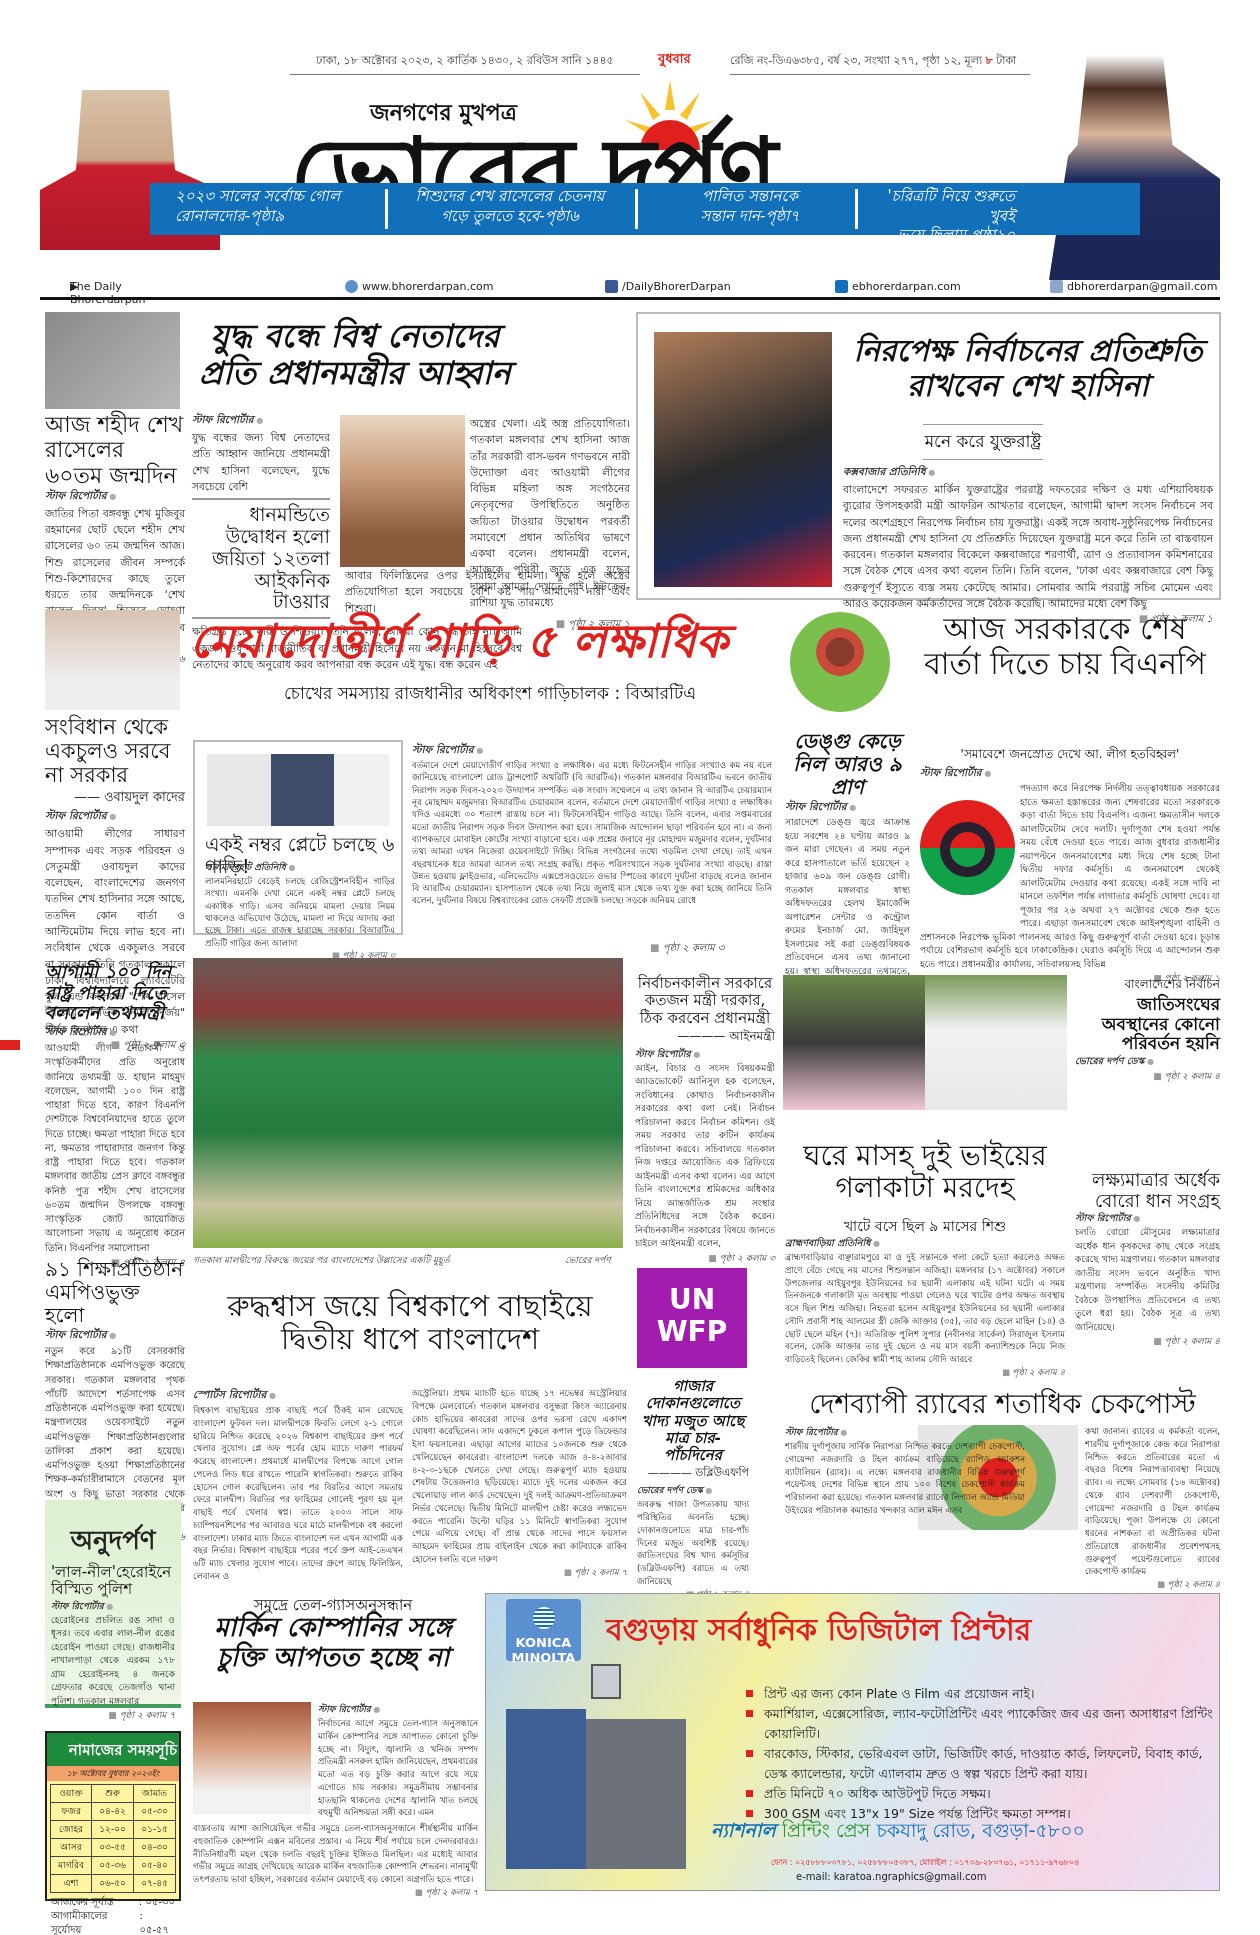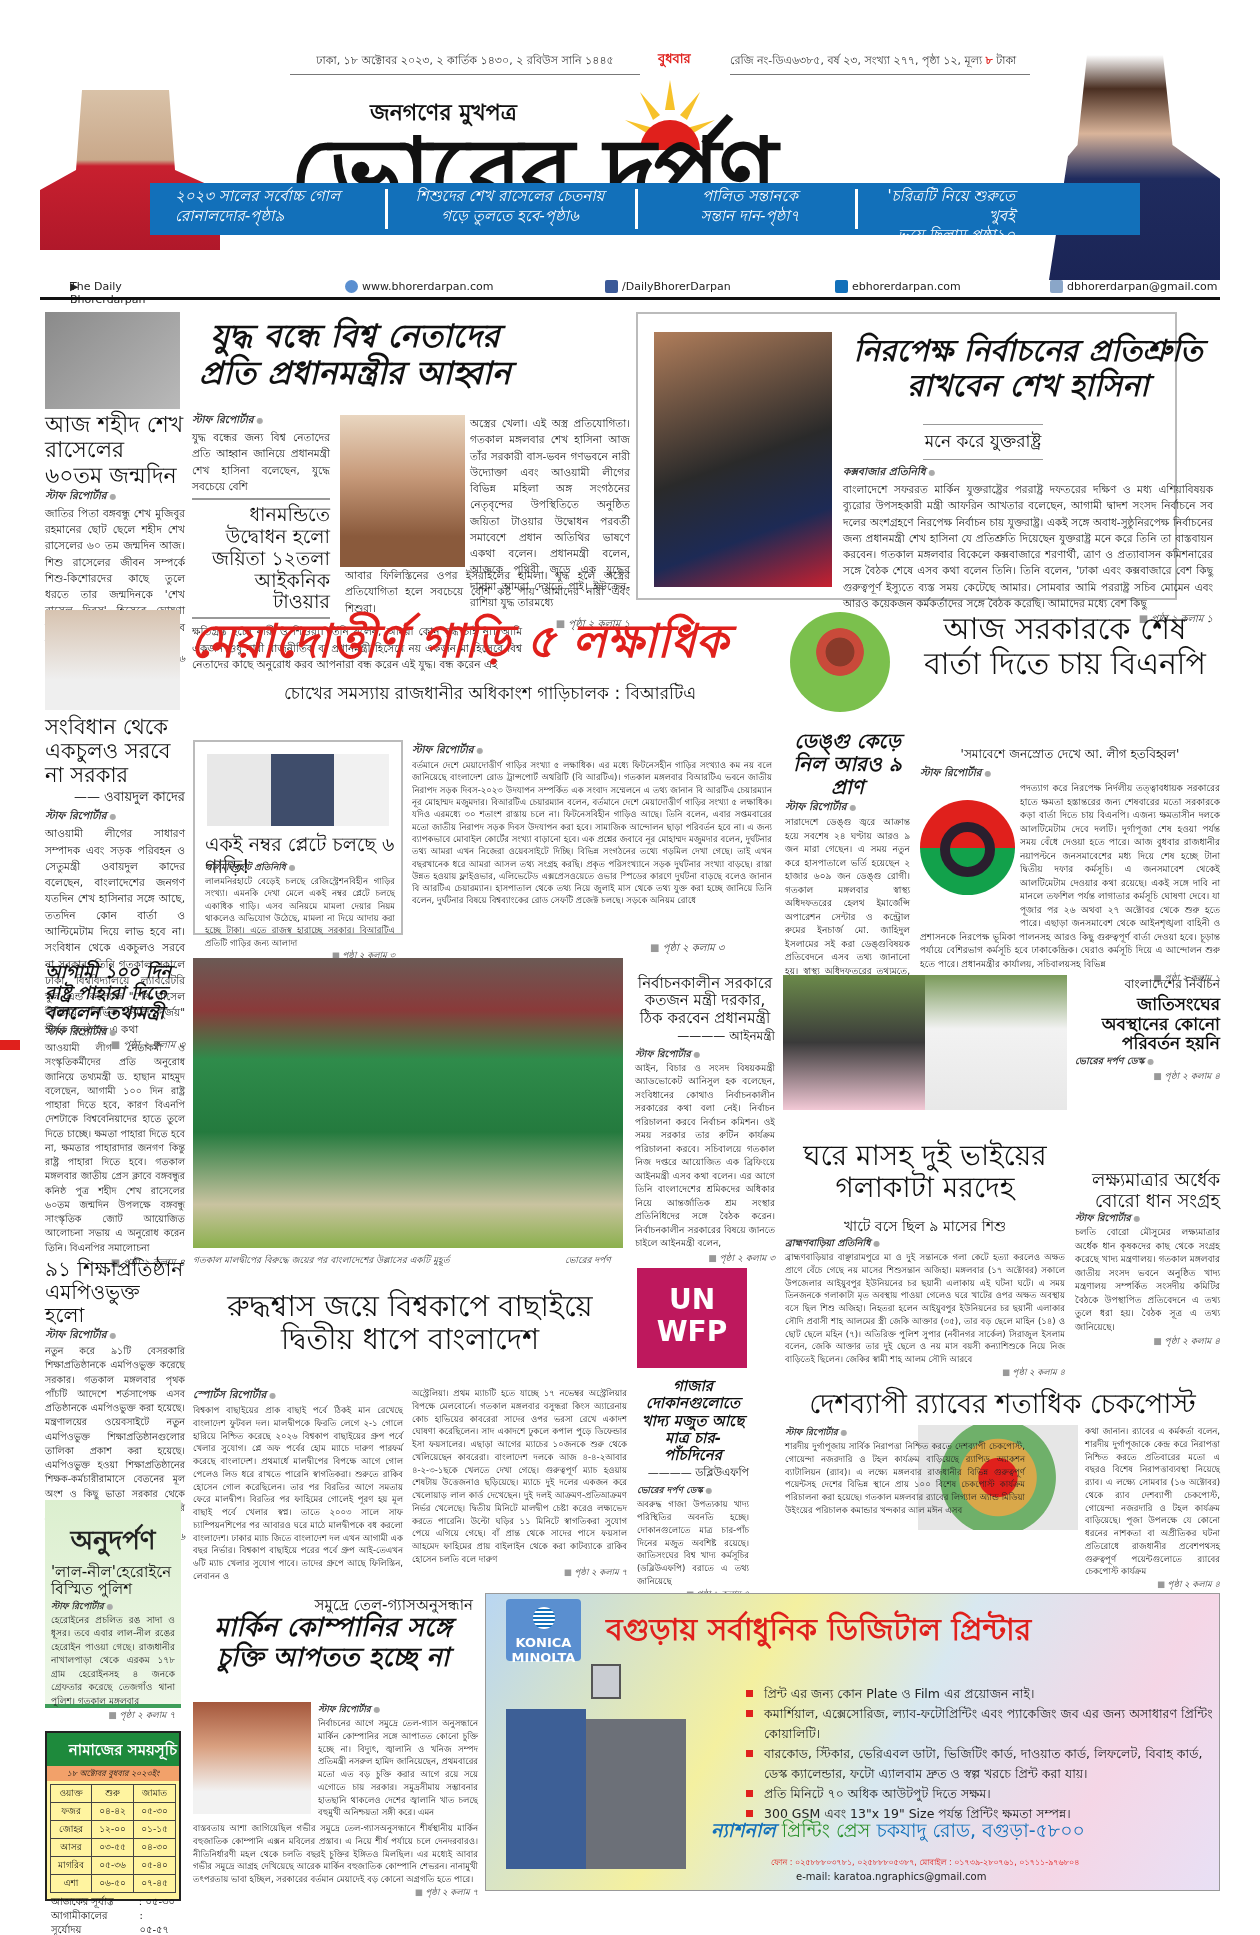--- a/index.html
+++ b/index.html
@@ -32,21 +32,21 @@
 .cicon{display:inline-block;width:13px;height:13px;border-radius:2px;vertical-align:-2px;margin-right:4px}
 #topline{left:40px;top:297px;width:1180px;height:3px;background:#111}
 
 .box{position:absolute;border:2px solid #bbb}
 .redpin{left:0;top:1040px;width:20px;height:10px;background:#e0201c}
 #bnp-logo{left:920px;top:800px;width:95px;height:95px;border-radius:50%;overflow:hidden}
 #bnp-logo .top{height:50%;background:#e0201c}
 #bnp-logo .bot{height:50%;background:#12a14b}
 #bnp-logo .gear{position:absolute;left:20px;top:22px;width:55px;height:55px;border:10px solid #2a1f2e;border-radius:50%}
 #mosquito{left:790px;top:612px;width:100px;height:100px;border-radius:50%;background:radial-gradient(circle at 50% 40%,#8a3a2a 0 18%,#c94a3a 19% 30%,#7bc04d 31% 100%)}
-#wfp{left:637px;top:1268px;width:110px;height:100px;background:#be185d;color:#fff;text-align:center;font-weight:bold;font-size:28px;line-height:1}
+#wfp{left:637px;top:1268px;width:110px;height:100px;background:#a21caf;color:#fff;text-align:center;font-weight:bold;font-size:28px;line-height:1}
 #wfp div{padding-top:18px}
 .ad{position:absolute;left:485px;top:1593px;width:735px;height:298px;border:1px solid #999;background:linear-gradient(120deg,#b9d6f2 0%,#f4f0a0 35%,#d8e8f0 55%,#f5d6e6 80%,#e8e0f5 100%)}
 #konica{left:20px;top:5px;width:75px;height:62px;background:#5a8fd0;color:#fff;font-size:13px;font-weight:bold;border-radius:4px}
 #konica .k-logo{width:22px;height:22px;border-radius:50%;background:repeating-linear-gradient(180deg,#fff 0 2px,#1270ba 2px 4px);margin:8px auto 6px}
 #printer{left:20px;top:70px;width:180px;height:205px}
 #ad-title{left:120px;top:12px;font-size:30px;font-weight:900;color:#e0201c}
 #ad-list{left:260px;top:90px;font-size:12.5px;line-height:1.6;color:#222}
 #ad-list li{list-style:none;position:relative;padding-left:18px}
 #ad-list li::before{content:"";position:absolute;left:0;top:6px;width:7px;height:7px;background:#e0201c}
 #ad-press{left:225px;top:222px;font-size:19px;color:#2a8f2a}
@@ -141,21 +141,21 @@
 </div>
 <div class="abs photo" style="left:340px;top:415px;width:125px;height:152px;background:linear-gradient(180deg,#e9d6c0,#c79a7a 40%,#8a5a3c 80%)"></div>
 <div class="abs" style="left:470px;top:415px;width:160px">
   <div class="body-text">অস্ত্রের খেলা। এই অস্ত্র প্রতিযোগিতা। গতকাল মঙ্গলবার শেখ হাসিনা আজ তাঁর সরকারী বাস-ভবন গণভবনে নারী উদ্যোক্তা এবং আওয়ামী লীগের বিভিন্ন মহিলা অঙ্গ সংগঠনের নেতৃবৃন্দের উপস্থিতিতে অনুষ্ঠিত জয়িতা টাওয়ার উদ্বোধন পরবর্তী সমাবেশে প্রধান অতিথির ভাষণে একথা বলেন। প্রধানমন্ত্রী বলেন, আজকে পৃথিবী জুড়ে এক যুদ্ধের দামামা আমরা দেখতে পাই। ইউক্রেন-রাশিয়া যুদ্ধ তারমধ্যে</div>
 </div>
 <div class="abs" style="left:345px;top:567px;width:285px">
   <div class="body-text">আবার ফিলিস্তিনের ওপর ইসরাইলের হামলা। যুদ্ধ হলে অস্ত্রের প্রতিযোগিতা হলে সবচেয়ে বেশি কষ্ট পায় আমাদের নারী এবং শিশুরা।</div>
   <div class="cont" style="text-align:right">পৃষ্ঠা ২ কলাম ১</div>
 </div>
 
-<div class="box" style="left:636px;top:312px;width:541px;height:288px">
+<div class="box" style="left:636px;top:312px;width:585px;height:288px">
   <div class="abs photo" style="left:16px;top:18px;width:178px;height:255px;background:linear-gradient(160deg,#b07d5a,#2a2a2a 50%,#1d2a55 75%,#c8202f)"></div>
   <div class="abs hl" style="left:205px;top:20px;width:370px;font-size:30px;text-align:center;font-style:italic">নিরপেক্ষ নির্বাচনের প্রতিশ্রুতি রাখবেন শেখ হাসিনা</div>
   <div class="abs" style="left:285px;top:110px;width:120px;border-top:1px solid #999;border-bottom:1px solid #999;font-size:17px;text-align:center;padding:3px 0">মনে করে যুক্তরাষ্ট্র</div>
   <div class="abs" style="left:205px;top:150px;width:370px">
     <div class="byline">কক্সবাজার প্রতিনিধি</div>
     <div class="body-text">বাংলাদেশে সফররত মার্কিন যুক্তরাষ্ট্রের পররাষ্ট্র দফতরের দক্ষিণ ও মধ্য এশিয়াবিষয়ক ব্যুরোর উপসহকারী মন্ত্রী আফরিন আখতার বলেছেন, আগামী দ্বাদশ সংসদ নির্বাচনে সব দলের অংশগ্রহণে নিরপেক্ষ নির্বাচন চায় যুক্তরাষ্ট্র। একই সঙ্গে অবাধ-সুষ্ঠুনিরপেক্ষ নির্বাচনের জন্য প্রধানমন্ত্রী শেখ হাসিনা যে প্রতিশ্রুতি দিয়েছেন যুক্তরাষ্ট্র মনে করে তিনি তা বাস্তবায়ন করবেন। গতকাল মঙ্গলবার বিকেলে কক্সবাজারে শরণার্থী, ত্রাণ ও প্রত্যাবাসন কমিশনারের সঙ্গে বৈঠক শেষে এসব কথা বলেন তিনি। তিনি বলেন, 'ঢাকা এবং কক্সবাজারে বেশ কিছু গুরুত্বপূর্ণ ইস্যুতে ব্যস্ত সময় কেটেছে আমার। সোমবার আমি পররাষ্ট্র সচিব মোমেন এবং আরও কয়েকজন কর্মকর্তাদের সঙ্গে বৈঠক করেছি। আমাদের মধ্যে বেশ কিছু</div>
     <div class="cont" style="text-align:right">পৃষ্ঠা ২ কলাম ১</div>
   </div>
 </div>
 
@@ -345,21 +345,21 @@
         <span>: ০৫-৩০</span>
       </div>
     <div style="display:flex;justify-content:space-between">
         <span>আগামীকালের সূর্যোদয়</span>
         <span>: ০৫-৫৭</span>
       </div>
   </div>
   <div class="src">সূত্র : ইসলামিক ফাউন্ডেশন বাংলাদেশ।</div>
 </div>
 
-<div class="abs" style="left:193px;top:1593px;width:280px;font-size:15px;text-align:right">সমুদ্রে তেল-গ্যাসঅনুসন্ধান</div>
+<div class="abs" style="left:193px;top:1593px;width:280px;font-size:15px;text-align:center">সমুদ্রে তেল-গ্যাসঅনুসন্ধান</div>
 <div class="abs hl" style="left:193px;top:1613px;width:280px;font-size:26px;font-style:italic;text-align:center">মার্কিন কোম্পানির সঙ্গে চুক্তি আপতত হচ্ছে না</div>
 <div class="abs photo" style="left:193px;top:1702px;width:118px;height:112px;background:linear-gradient(180deg,#a4573c,#d9a080 40%,#f2f2f2 80%)"></div>
 <div class="abs" style="left:318px;top:1702px;width:160px">
   <div class="byline" style="font-size:9px">স্টাফ রিপোর্টার</div>
   <div class="body-text" style="font-size:8.5px;line-height:1.5">নির্বাচনের আগে সমুদ্রে তেল-গ্যাস অনুসন্ধানে মার্কিন কোম্পানির সঙ্গে আপাতত কোনো চুক্তি হচ্ছে না। বিদ্যুৎ, জ্বালানি ও খনিজ সম্পদ প্রতিমন্ত্রী নসরুল হামিদ জানিয়েছেন, প্রথমবারের মতো এত বড় চুক্তি করার আগে রয়ে সয়ে এগোতে চায় সরকার। সমুদ্রসীমায় সম্ভাবনার হাতছানি থাকলেও দেশের জ্বালানি খাত চলছে বহুমুখী অনিশ্চয়তা সঙ্গী করে। এমন</div>
 </div>
 <div class="abs" style="left:193px;top:1822px;width:285px">
   <div class="body-text" style="font-size:8.5px;line-height:1.5">বাস্তবতায় আশা জাগিয়েছিল গভীর সমুদ্রে তেল-গ্যাসঅনুসন্ধানে শীর্ষস্থানীয় মার্কিন বহুজাতিক কোম্পানি এক্সন মবিলের প্রস্তাব। এ নিয়ে শীর্ষ পর্যায়ে চলে দেনদরবারও। নীতিনির্ধারণী মহল থেকে চলতি বছরই চুক্তির ইঙ্গিতও মিলছিল। এর মধ্যেই আবার গভীর সমুদ্রে আগ্রহ দেখিয়েছে আরেক মার্কিন বহুজাতিক কোম্পানি শেভরন। নানামুখী তৎপরতায় ভাবা হচ্ছিল, সরকারের বর্তমান মেয়াদেই বড় কোনো অগ্রগতি হতে পারে।</div>
   <div class="cont" style="text-align:right;font-size:8.5px">পৃষ্ঠা ২ কলাম ৭</div>
 </div>

